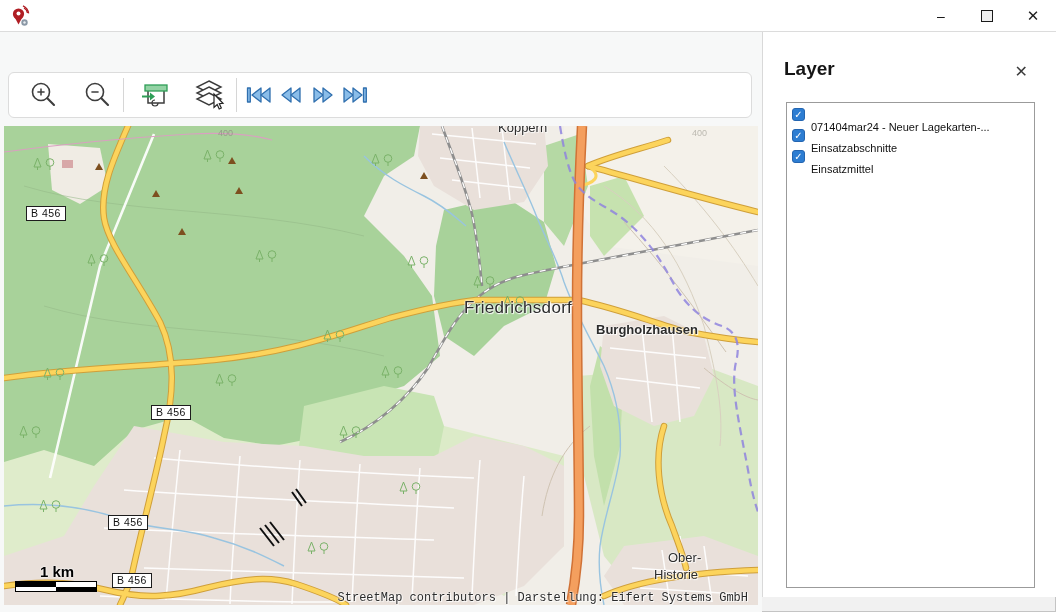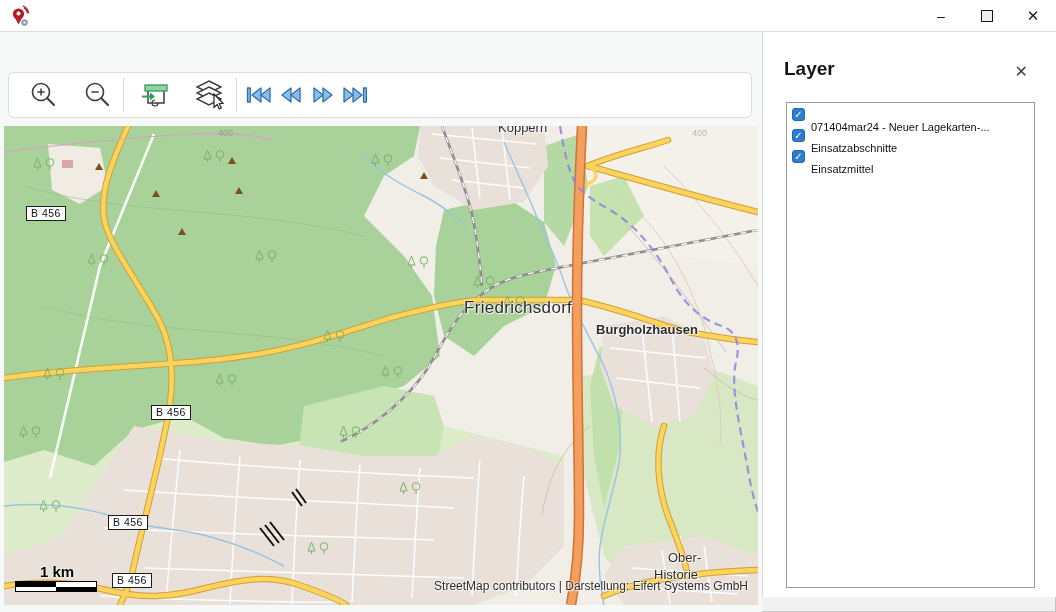--- a/index.html
+++ b/index.html
@@ -29,22 +29,22 @@
     text-shadow:0 0 2px #fff,0 0 2px #fff,1px 1px 1px #fff;white-space:nowrap;}
   .lbl-town{font-size:13px;}
   .lbl-big{font-size:17px;letter-spacing:.3px;}
   .lbl-contour{font-size:9px;color:#96948a;text-shadow:none;opacity:.9;}
   .shield{position:absolute;background:#fff;border:1.4px solid #1d1d1d;border-radius:0;
     font-size:10.5px;color:#111;padding:0px 4px;line-height:13px;letter-spacing:.5px;}
   .scale-label{position:absolute;font-size:15px;font-weight:bold;color:#000;
     text-shadow:0 0 2px #fff,0 0 2px #fff;}
   .scalebar{position:absolute;left:11px;top:455px;width:82px;height:11px;border:1px solid #000;background:#fff;box-sizing:border-box;}
   .scalebar .sq{position:absolute;}
-  .attribution{position:absolute;right:10px;bottom:12px;font-size:12px;color:#2b2b2b;
-    text-shadow:0 0 2px #fff,0 0 2px #fff,1px 1px 1px #fff;white-space:nowrap;}
+  .attribution{position:absolute;right:10px;bottom:0;font-size:12px;color:#2b2b2b;
+    text-shadow:0 0 2px #fff,0 0 2px #fff,1px 1px 1px #fff;white-space:nowrap;font-family:Liberation Mono, monospace;}
   
   .right-panel{left:762px;top:32px;width:294px;height:565px;background:#fff;border-left:1px solid #d9d9d9;box-sizing:border-box;}
   .panel-title{left:21px;top:26px;font-size:19px;font-weight:bold;color:#151515;}
   .panel-close{right:28px;top:32px;font-size:16px;color:#3a3a3a;line-height:16px;}
   .layer-list{left:23px;top:70px;width:249px;height:486px;border:1px solid #9b9b9b;background:#fff;box-sizing:border-box;}
   .list-header{position:relative;height:23px;border-bottom:1px solid #ebebeb;display:flex;align-items:center;}
   .list-header .hdr-text{margin-left:12px;font-size:12.5px;color:#222;}
   .hdr-divider{position:absolute;right:19px;top:2px;width:1px;height:19px;background:#e0e0e0;}
   .layer-row{display:flex;align-items:center;height:19px;margin-top:2px;}
   .checkbox{width:13px;height:13px;margin-left:5px;background:#2d7dd2;border:1px solid #2465b0;border-radius:3px;

